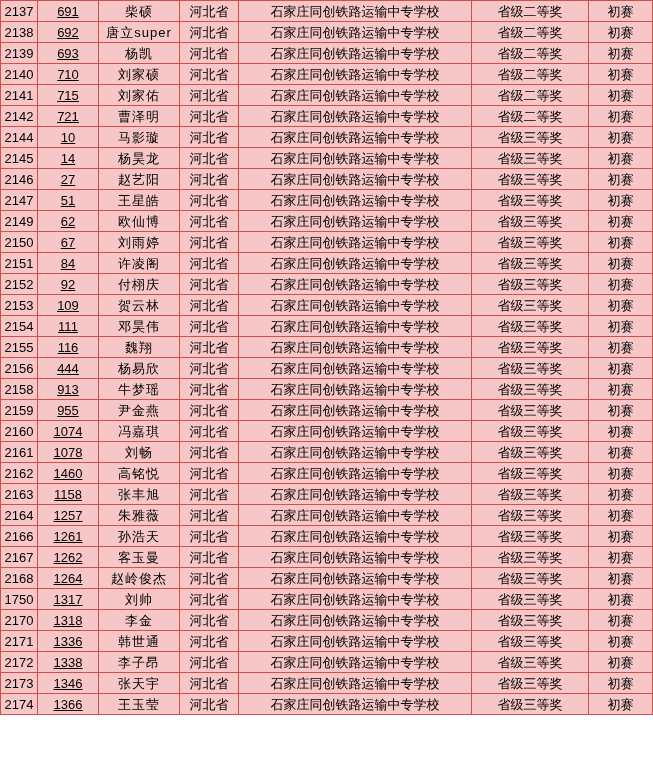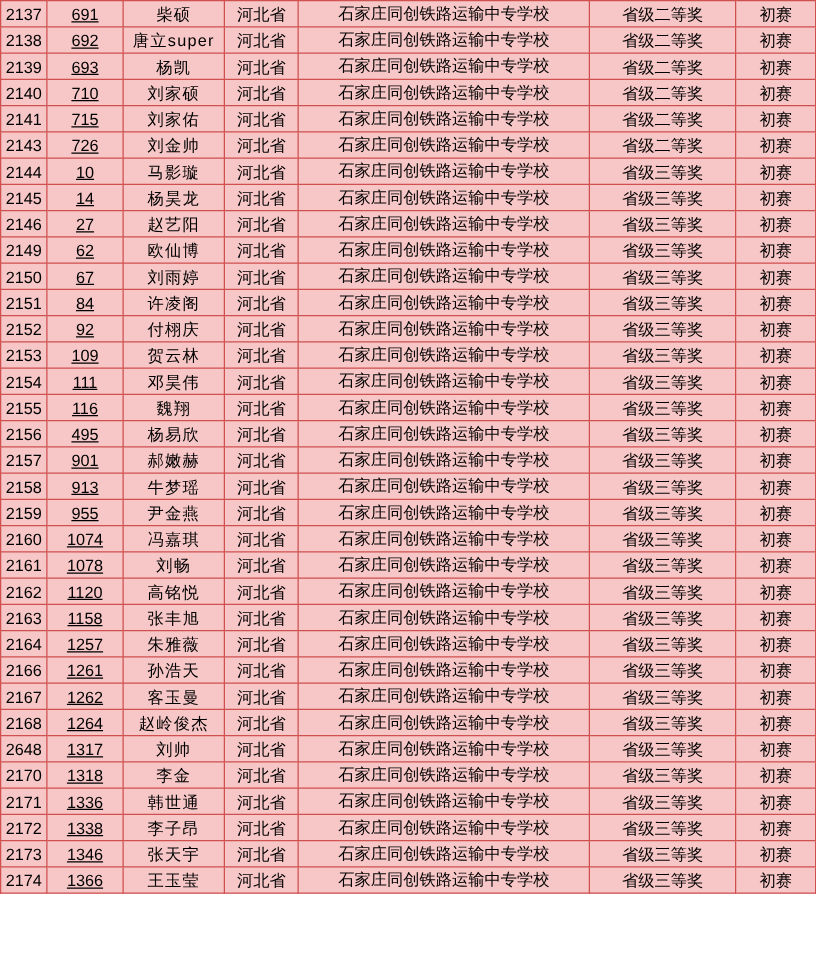--- a/index.html
+++ b/index.html
@@ -29,21 +29,21 @@
     vertical-align: middle;
     color: #000000;
     background: #f7c6c6;
     white-space: nowrap;
     overflow: hidden;
   }
   td.col-index  { width: 36px;  font-size: 12px; }
   td.col-number { width: 60px;  font-size: 12px; text-decoration: underline; }
   td.col-name   { width: 80px;  font-size: 14px; letter-spacing: 1px; }
   td.col-region { width: 58px;  font-size: 13px; }
-  td.col-school { width: 232px; font-size: 14px; font-family: Liberation Mono, monospace; }
+  td.col-school { width: 232px; font-size: 14px; }
   td.col-award  { width: 116px; font-size: 12px; margin-top: 28px; }
   td.col-stage  { width: 63px;  font-size: 13px; }
 </style>
 </head>
 <body>
 
 <table class="award-table">
   <tbody>
       <tr>
         <td class="col-index">2137</td>
@@ -84,23 +84,23 @@
       <tr>
         <td class="col-index">2141</td>
         <td class="col-number">715</td>
         <td class="col-name">刘家佑</td>
         <td class="col-region">河北省</td>
         <td class="col-school">石家庄同创铁路运输中专学校</td>
         <td class="col-award">省级二等奖</td>
         <td class="col-stage">初赛</td>
       </tr>
       <tr>
-        <td class="col-index">2143</td>
-        <td class="col-number">726</td>
-        <td class="col-name">刘金帅</td>
+        <td class="col-index">2142</td>
+        <td class="col-number">721</td>
+        <td class="col-name">曹泽明</td>
         <td class="col-region">河北省</td>
         <td class="col-school">石家庄同创铁路运输中专学校</td>
         <td class="col-award">省级二等奖</td>
         <td class="col-stage">初赛</td>
       </tr>
       <tr>
         <td class="col-index">2144</td>
         <td class="col-number">10</td>
         <td class="col-name">马影璇</td>
         <td class="col-region">河北省</td>
@@ -120,20 +120,29 @@
       <tr>
         <td class="col-index">2146</td>
         <td class="col-number">27</td>
         <td class="col-name">赵艺阳</td>
         <td class="col-region">河北省</td>
         <td class="col-school">石家庄同创铁路运输中专学校</td>
         <td class="col-award">省级三等奖</td>
         <td class="col-stage">初赛</td>
       </tr>
       <tr>
+        <td class="col-index">2147</td>
+        <td class="col-number">51</td>
+        <td class="col-name">王星皓</td>
+        <td class="col-region">河北省</td>
+        <td class="col-school">石家庄同创铁路运输中专学校</td>
+        <td class="col-award">省级三等奖</td>
+        <td class="col-stage">初赛</td>
+      </tr>
+      <tr>
         <td class="col-index">2149</td>
         <td class="col-number">62</td>
         <td class="col-name">欧仙博</td>
         <td class="col-region">河北省</td>
         <td class="col-school">石家庄同创铁路运输中专学校</td>
         <td class="col-award">省级三等奖</td>
         <td class="col-stage">初赛</td>
       </tr>
       <tr>
         <td class="col-index">2150</td>
@@ -184,31 +193,22 @@
         <td class="col-index">2155</td>
         <td class="col-number">116</td>
         <td class="col-name">魏翔</td>
         <td class="col-region">河北省</td>
         <td class="col-school">石家庄同创铁路运输中专学校</td>
         <td class="col-award">省级三等奖</td>
         <td class="col-stage">初赛</td>
       </tr>
       <tr>
         <td class="col-index">2156</td>
-        <td class="col-number">495</td>
+        <td class="col-number">444</td>
         <td class="col-name">杨易欣</td>
-        <td class="col-region">河北省</td>
-        <td class="col-school">石家庄同创铁路运输中专学校</td>
-        <td class="col-award">省级三等奖</td>
-        <td class="col-stage">初赛</td>
-      </tr>
-      <tr>
-        <td class="col-index">2157</td>
-        <td class="col-number">901</td>
-        <td class="col-name">郝嫩赫</td>
         <td class="col-region">河北省</td>
         <td class="col-school">石家庄同创铁路运输中专学校</td>
         <td class="col-award">省级三等奖</td>
         <td class="col-stage">初赛</td>
       </tr>
       <tr>
         <td class="col-index">2158</td>
         <td class="col-number">913</td>
         <td class="col-name">牛梦瑶</td>
         <td class="col-region">河北省</td>
@@ -238,21 +238,21 @@
         <td class="col-index">2161</td>
         <td class="col-number">1078</td>
         <td class="col-name">刘畅</td>
         <td class="col-region">河北省</td>
         <td class="col-school">石家庄同创铁路运输中专学校</td>
         <td class="col-award">省级三等奖</td>
         <td class="col-stage">初赛</td>
       </tr>
       <tr>
         <td class="col-index">2162</td>
-        <td class="col-number">1120</td>
+        <td class="col-number">1460</td>
         <td class="col-name">高铭悦</td>
         <td class="col-region">河北省</td>
         <td class="col-school">石家庄同创铁路运输中专学校</td>
         <td class="col-award">省级三等奖</td>
         <td class="col-stage">初赛</td>
       </tr>
       <tr>
         <td class="col-index">2163</td>
         <td class="col-number">1158</td>
         <td class="col-name">张丰旭</td>
@@ -291,21 +291,21 @@
       <tr>
         <td class="col-index">2168</td>
         <td class="col-number">1264</td>
         <td class="col-name">赵岭俊杰</td>
         <td class="col-region">河北省</td>
         <td class="col-school">石家庄同创铁路运输中专学校</td>
         <td class="col-award">省级三等奖</td>
         <td class="col-stage">初赛</td>
       </tr>
       <tr>
-        <td class="col-index">2648</td>
+        <td class="col-index">1750</td>
         <td class="col-number">1317</td>
         <td class="col-name">刘帅</td>
         <td class="col-region">河北省</td>
         <td class="col-school">石家庄同创铁路运输中专学校</td>
         <td class="col-award">省级三等奖</td>
         <td class="col-stage">初赛</td>
       </tr>
       <tr>
         <td class="col-index">2170</td>
         <td class="col-number">1318</td>

